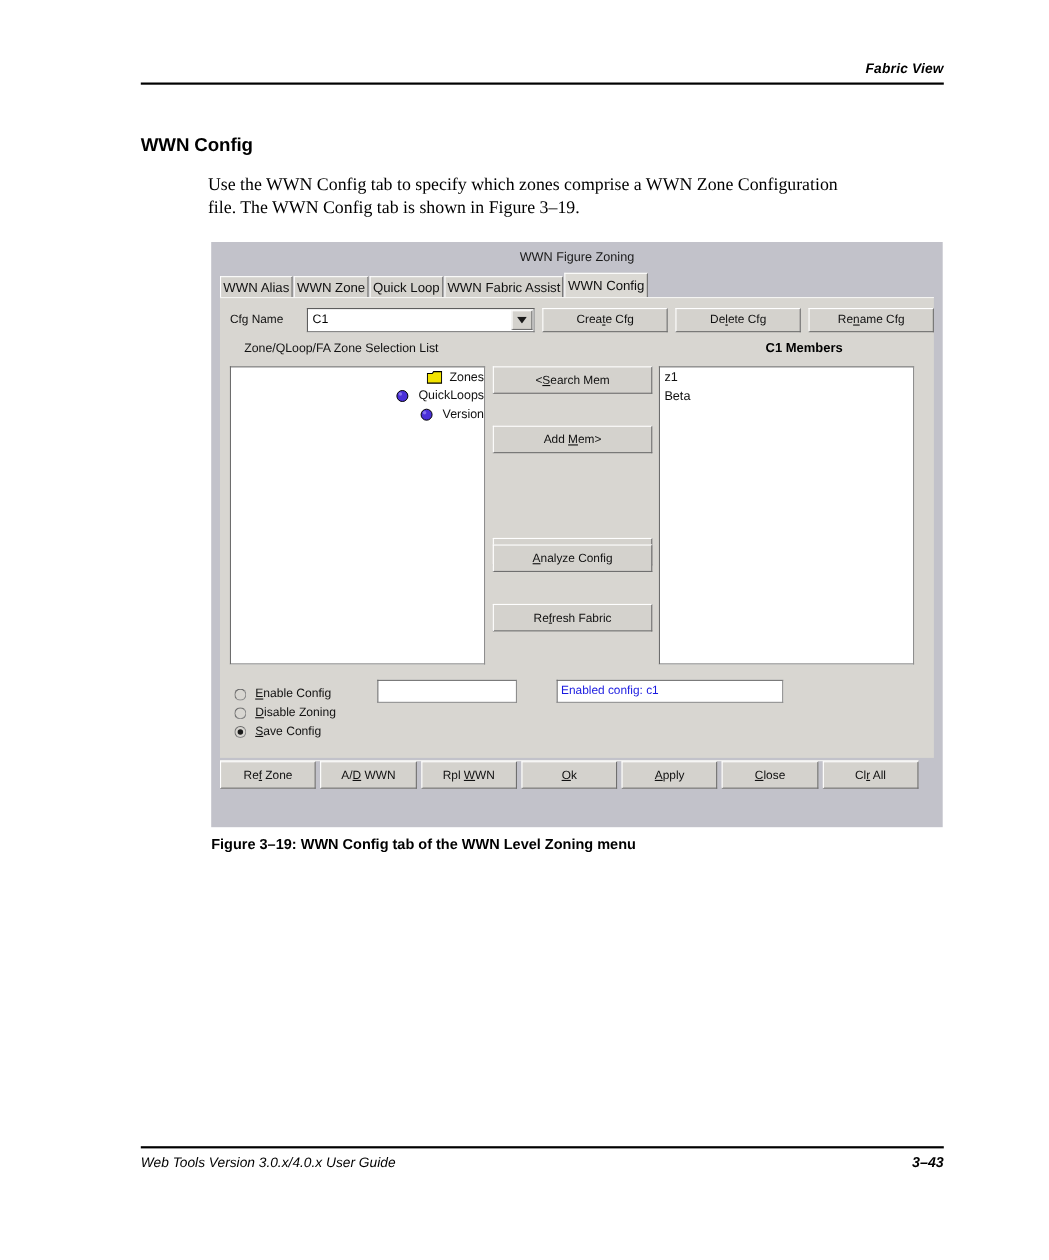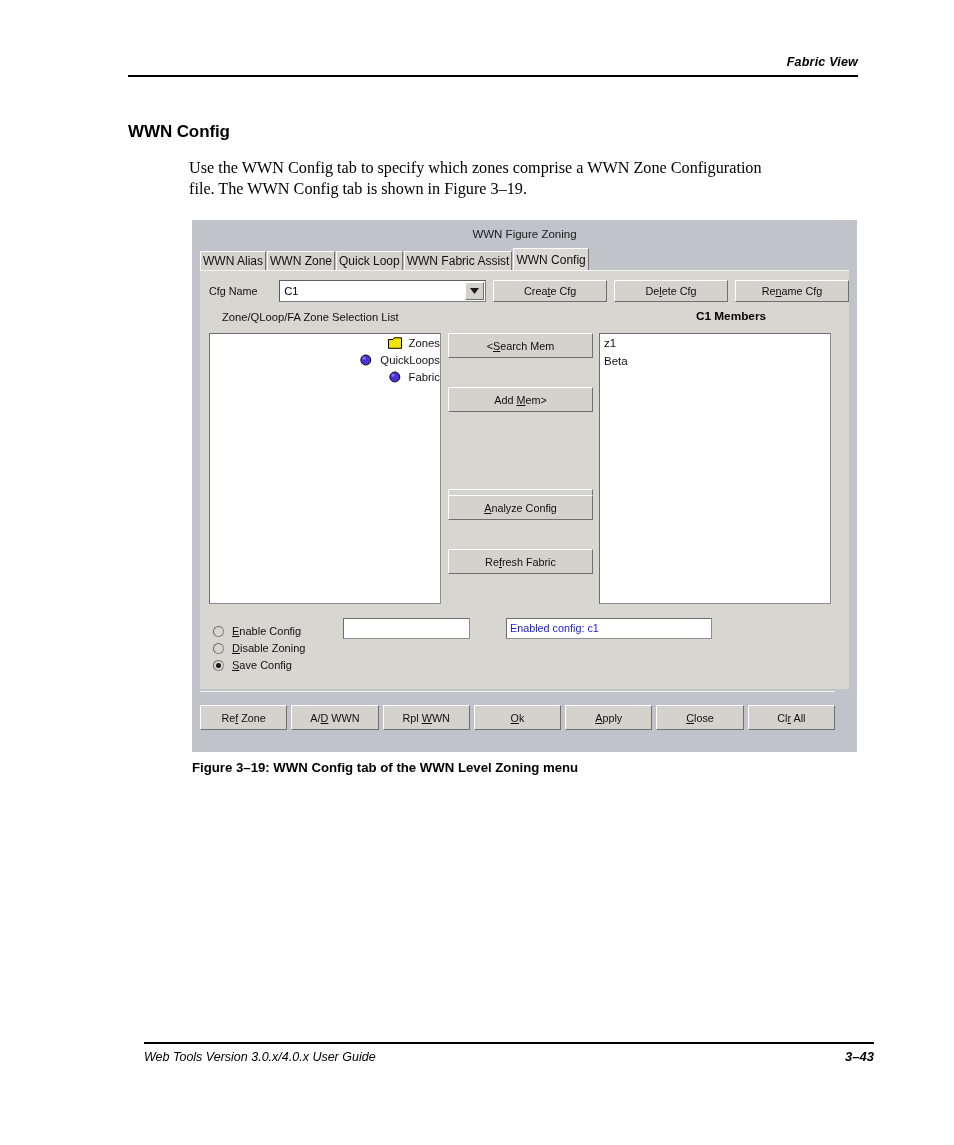--- a/index.html
+++ b/index.html
@@ -57,21 +57,21 @@
     position: absolute;
     left: 192px; top: 760px;
     font-family: "Liberation Sans", sans-serif;
     font-weight: bold;
     font-size: 13.2px;
     color: #000;
   }
 
   .page-footer {
     position: absolute;
-    left: 144px; top: 1042px; width: 730px; text-align: center;
+    left: 128px; top: 1042px; width: 730px; text-align: center;
   }
   .page-footer .rule {
     border-bottom: 2px solid #000;
   }
   .page-footer .foot-row {
     margin-top: 5px;
     display: flex;
     justify-content: space-between;
     align-items: baseline;
     font-family: "Liberation Sans", sans-serif;
@@ -340,21 +340,21 @@
   }
 
   
   .btnbar {
     position: absolute;
     left: 8px; right: 22px;
     top: 471px;
     height: 38px;
     border-top: 1px solid #f4f4f2;
     display: flex;
-    align-items: flex-end;
+    align-items: flex-start;
   }
   .btnbar .btn {
     height: 25px;
     flex: 1 1 0;
     margin-right: 4px;
   }
   .btnbar .btn:last-child { margin-right: 0; }
 
   u { text-decoration: underline; }
 </style>
@@ -426,21 +426,21 @@
           </span>
           <span class="tlabel">QuickLoops</span>
         </div>
         <div class="tree-item">
           <span class="ic-sphere">
             <svg width="14" height="12" viewBox="0 0 14 12">
               <circle cx="6.8" cy="6" r="5" fill="#4a30d8" stroke="#000" stroke-width="0.9"></circle>
               <circle cx="5" cy="4.2" r="1.6" fill="#8d7bee" opacity="0.85"></circle>
             </svg>
           </span>
-          <span class="tlabel">Fabric</span>
+          <span class="tlabel">Version</span>
         </div>
       </div>
 
     <div class="midbtns" id="midbtns">
         <div class="btn" style="top: 0px;">
           <span>&lt;<u>S</u>earch Mem</span>
         </div>
         <div class="btn" style="top: 54px;">
           <span>Add <u>M</u>em&gt;</span>
         </div>

